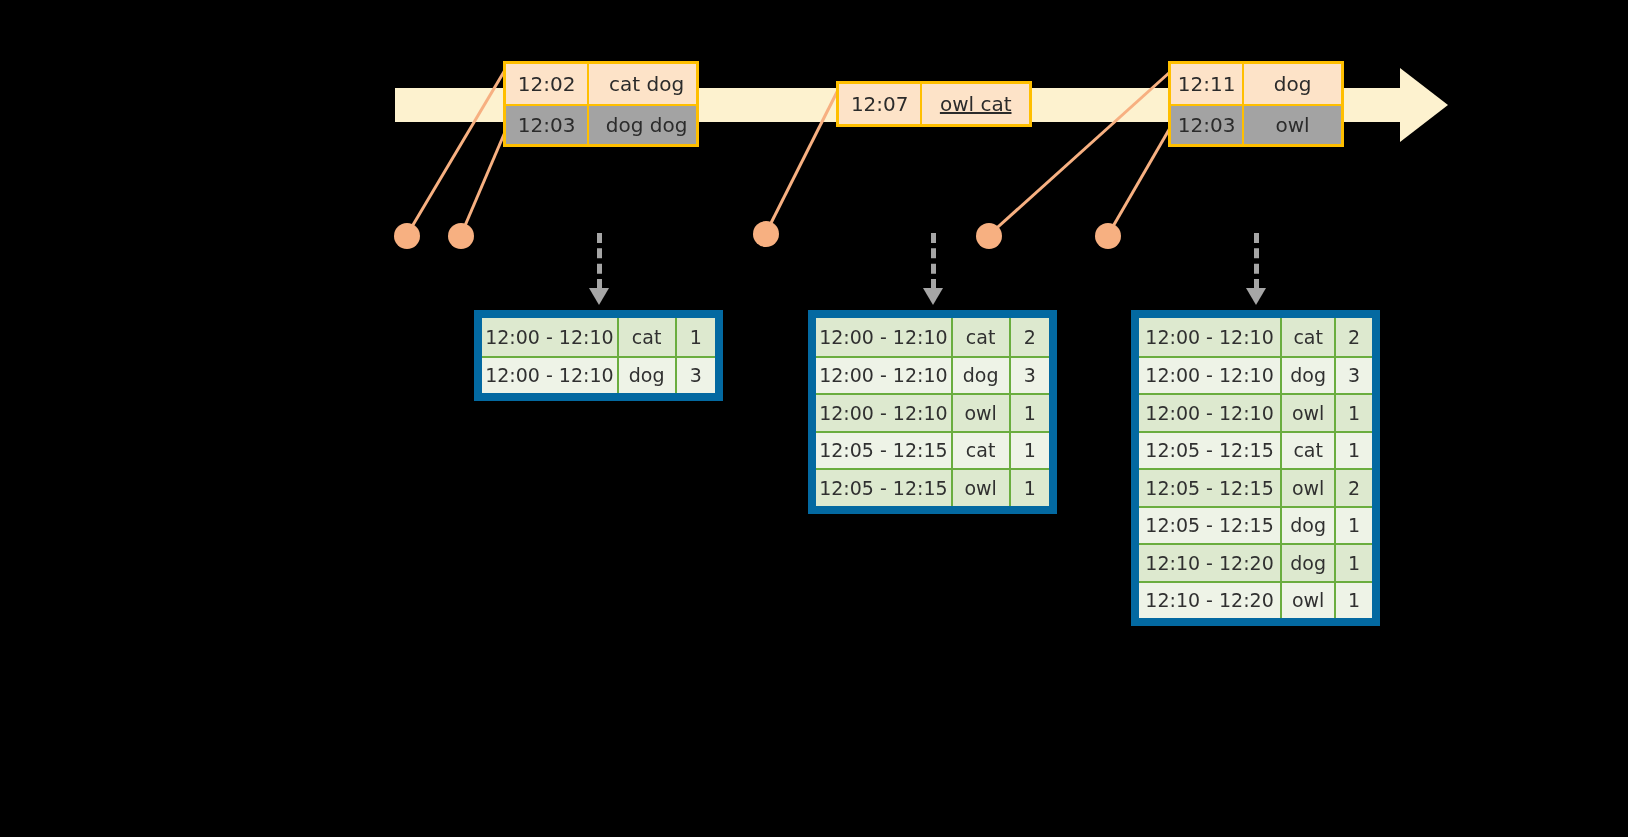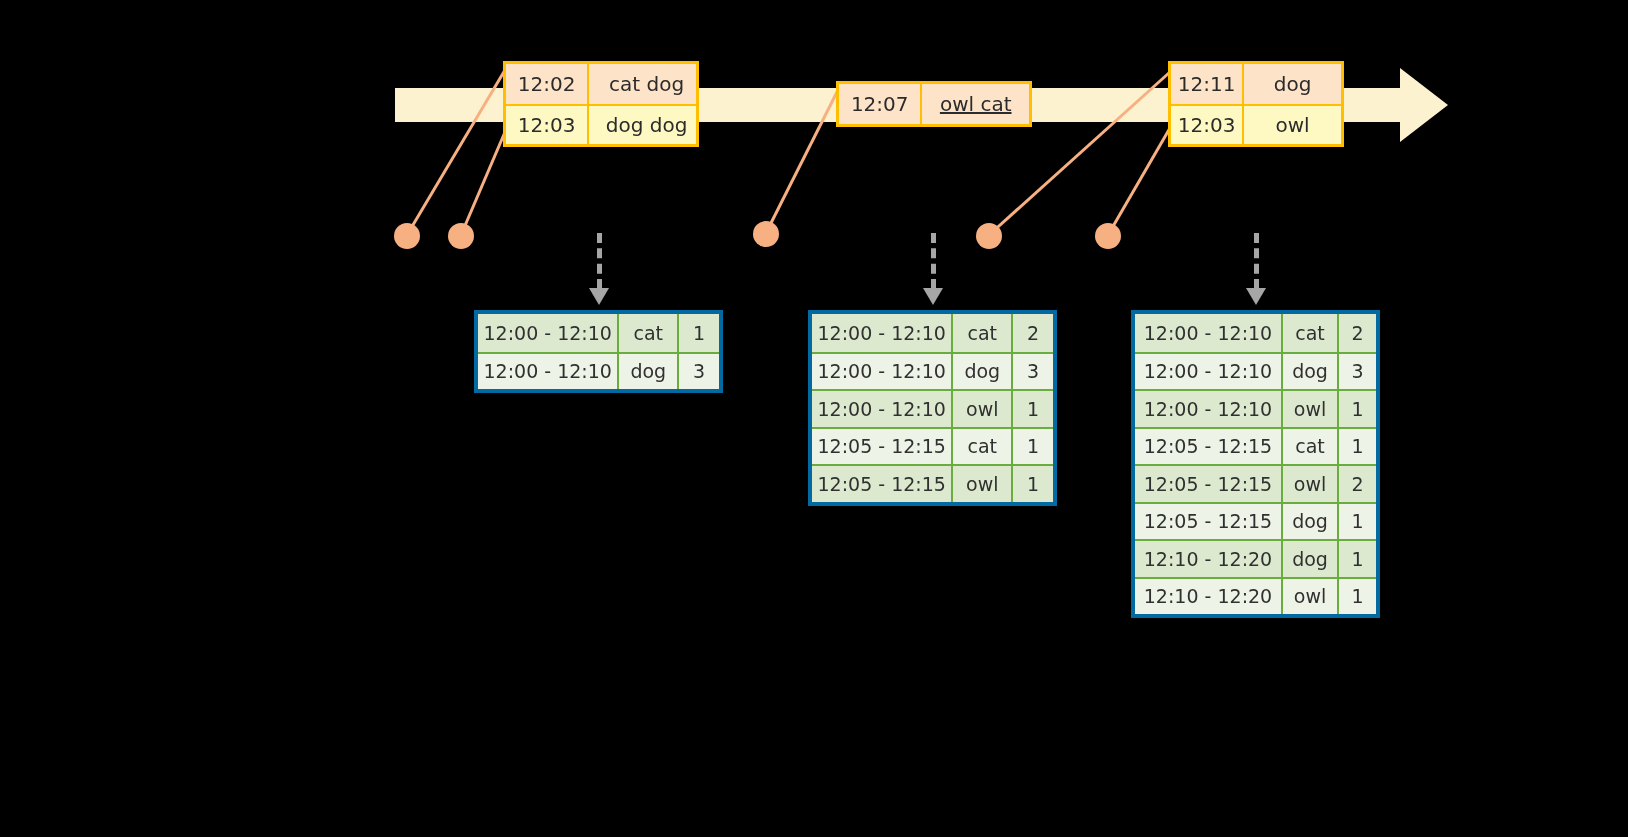--- a/index.html
+++ b/index.html
@@ -63,21 +63,21 @@
   .event-row + .event-row {
     border-top: 2px solid #ffbf00;
   }
   .event-row.shade .ev-cell { background: #fde3c8; }
   .ev-cell {
     display: flex;
     align-items: center;
     justify-content: center;
     font-size: 20px;
     color: #2b2b2b;
-    background: #fef9c3;
+    background: #a3a3a3;
     box-sizing: border-box;
   }
   .ev-time { width: 86px; border-right: 2px solid #ffbf00; }
   .ev-text { flex: 1 1 auto; }
 
   #event-box-1 { left: 503px; top: 61px; width: 196px; }
   #event-box-1 .ev-text { width: 110px; padding-left: 8px; }
   #event-box-2 { left: 836px; top: 81px; width: 196px; }
   #event-box-2 .ev-text { width: 110px; text-decoration: underline; }
   #event-box-3 { left: 1168px; top: 61px; width: 176px; }
@@ -96,21 +96,21 @@
     position: absolute;
     left: 0; top: 0;
     width: 1628px;
     height: 837px;
     pointer-events: none;
   }
 
   
   .result-table {
     position: absolute;
-    border: 4px solid #0369a1;
+    border: 8px solid #0369a1;
     box-sizing: border-box;
     background: #eef3e7;
   }
   .res-row {
     display: flex;
     height: 37.5px;
     box-sizing: border-box;
   }
   .res-row + .res-row { border-top: 2px solid #6aad3f; }
   .res-row.shade .res-cell { background: #dde9cf; }

